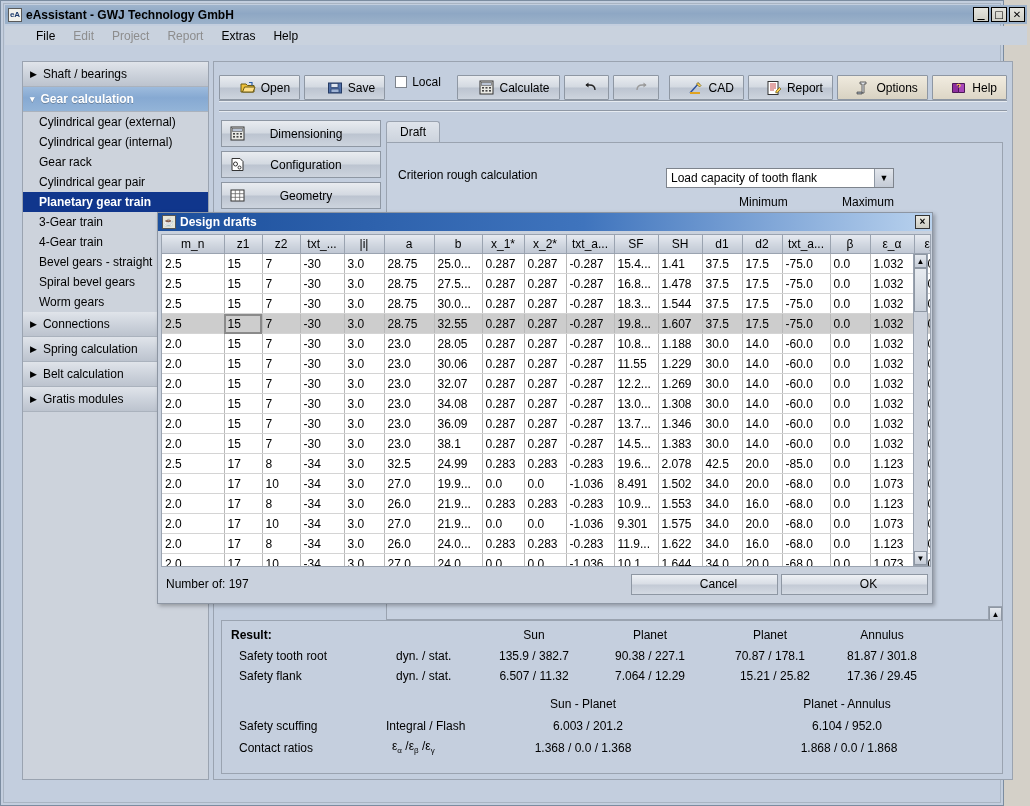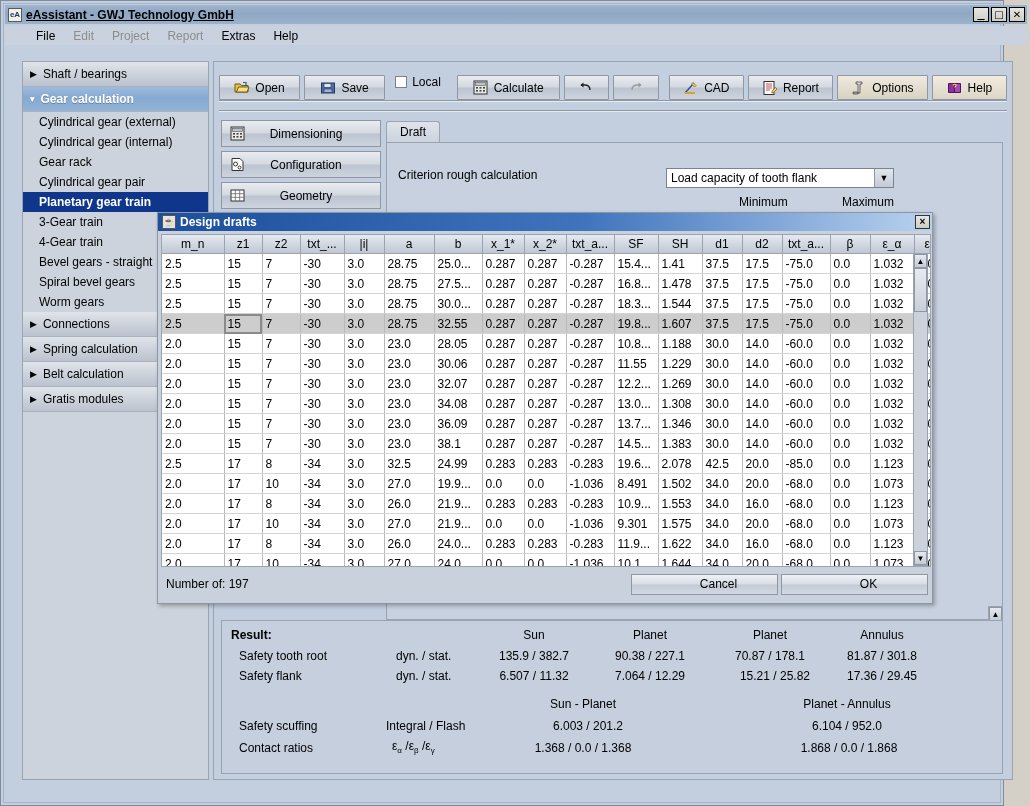--- a/index.html
+++ b/index.html
@@ -50,21 +50,20 @@
     font-weight: bold;
     color: #1b3a6b;
     margin-right: 4px;
     box-sizing: border-box;
   }
   #title-bar .title-text {
     font-weight: bold;
     font-size: 12px;
     color: #000;
     white-space: nowrap;
-    text-decoration: underline;
   }
   #title-bar .win-buttons {
     margin-left: auto;
     display: flex;
     gap: 2px;
     padding-right: 2px;
   }
   .win-btn {
     width: 16px; height: 15px;
     background: linear-gradient(to bottom,#e6e6e0,#cfcfc6);
@@ -150,21 +149,21 @@
     left: 5px; top: 5px; width: 788px; height: 29px;
     display: flex; align-items: center;
     gap: 4px;
   }
   .tb-btn {
     height: 25px;
     min-width: 0;
     background: linear-gradient(to bottom,#e9ecf0 0%,#d3d9e1 48%,#bcc4d0 52%,#cdd4de 100%);
     border: 1px solid #8e97a3;
     border-radius: 1px;
-    display: flex; align-items: center; justify-content: center;
+    display: flex; align-items: center; justify-content: flex-end;
     gap: 5px;
     padding: 0 9px;
     box-sizing: border-box;
     font-size: 12px;
     cursor: pointer;
     white-space: nowrap;
     margin-top: 12px;
   }
   .tb-btn.disabled { color:#9a9a9a; }
   .tb-check {

